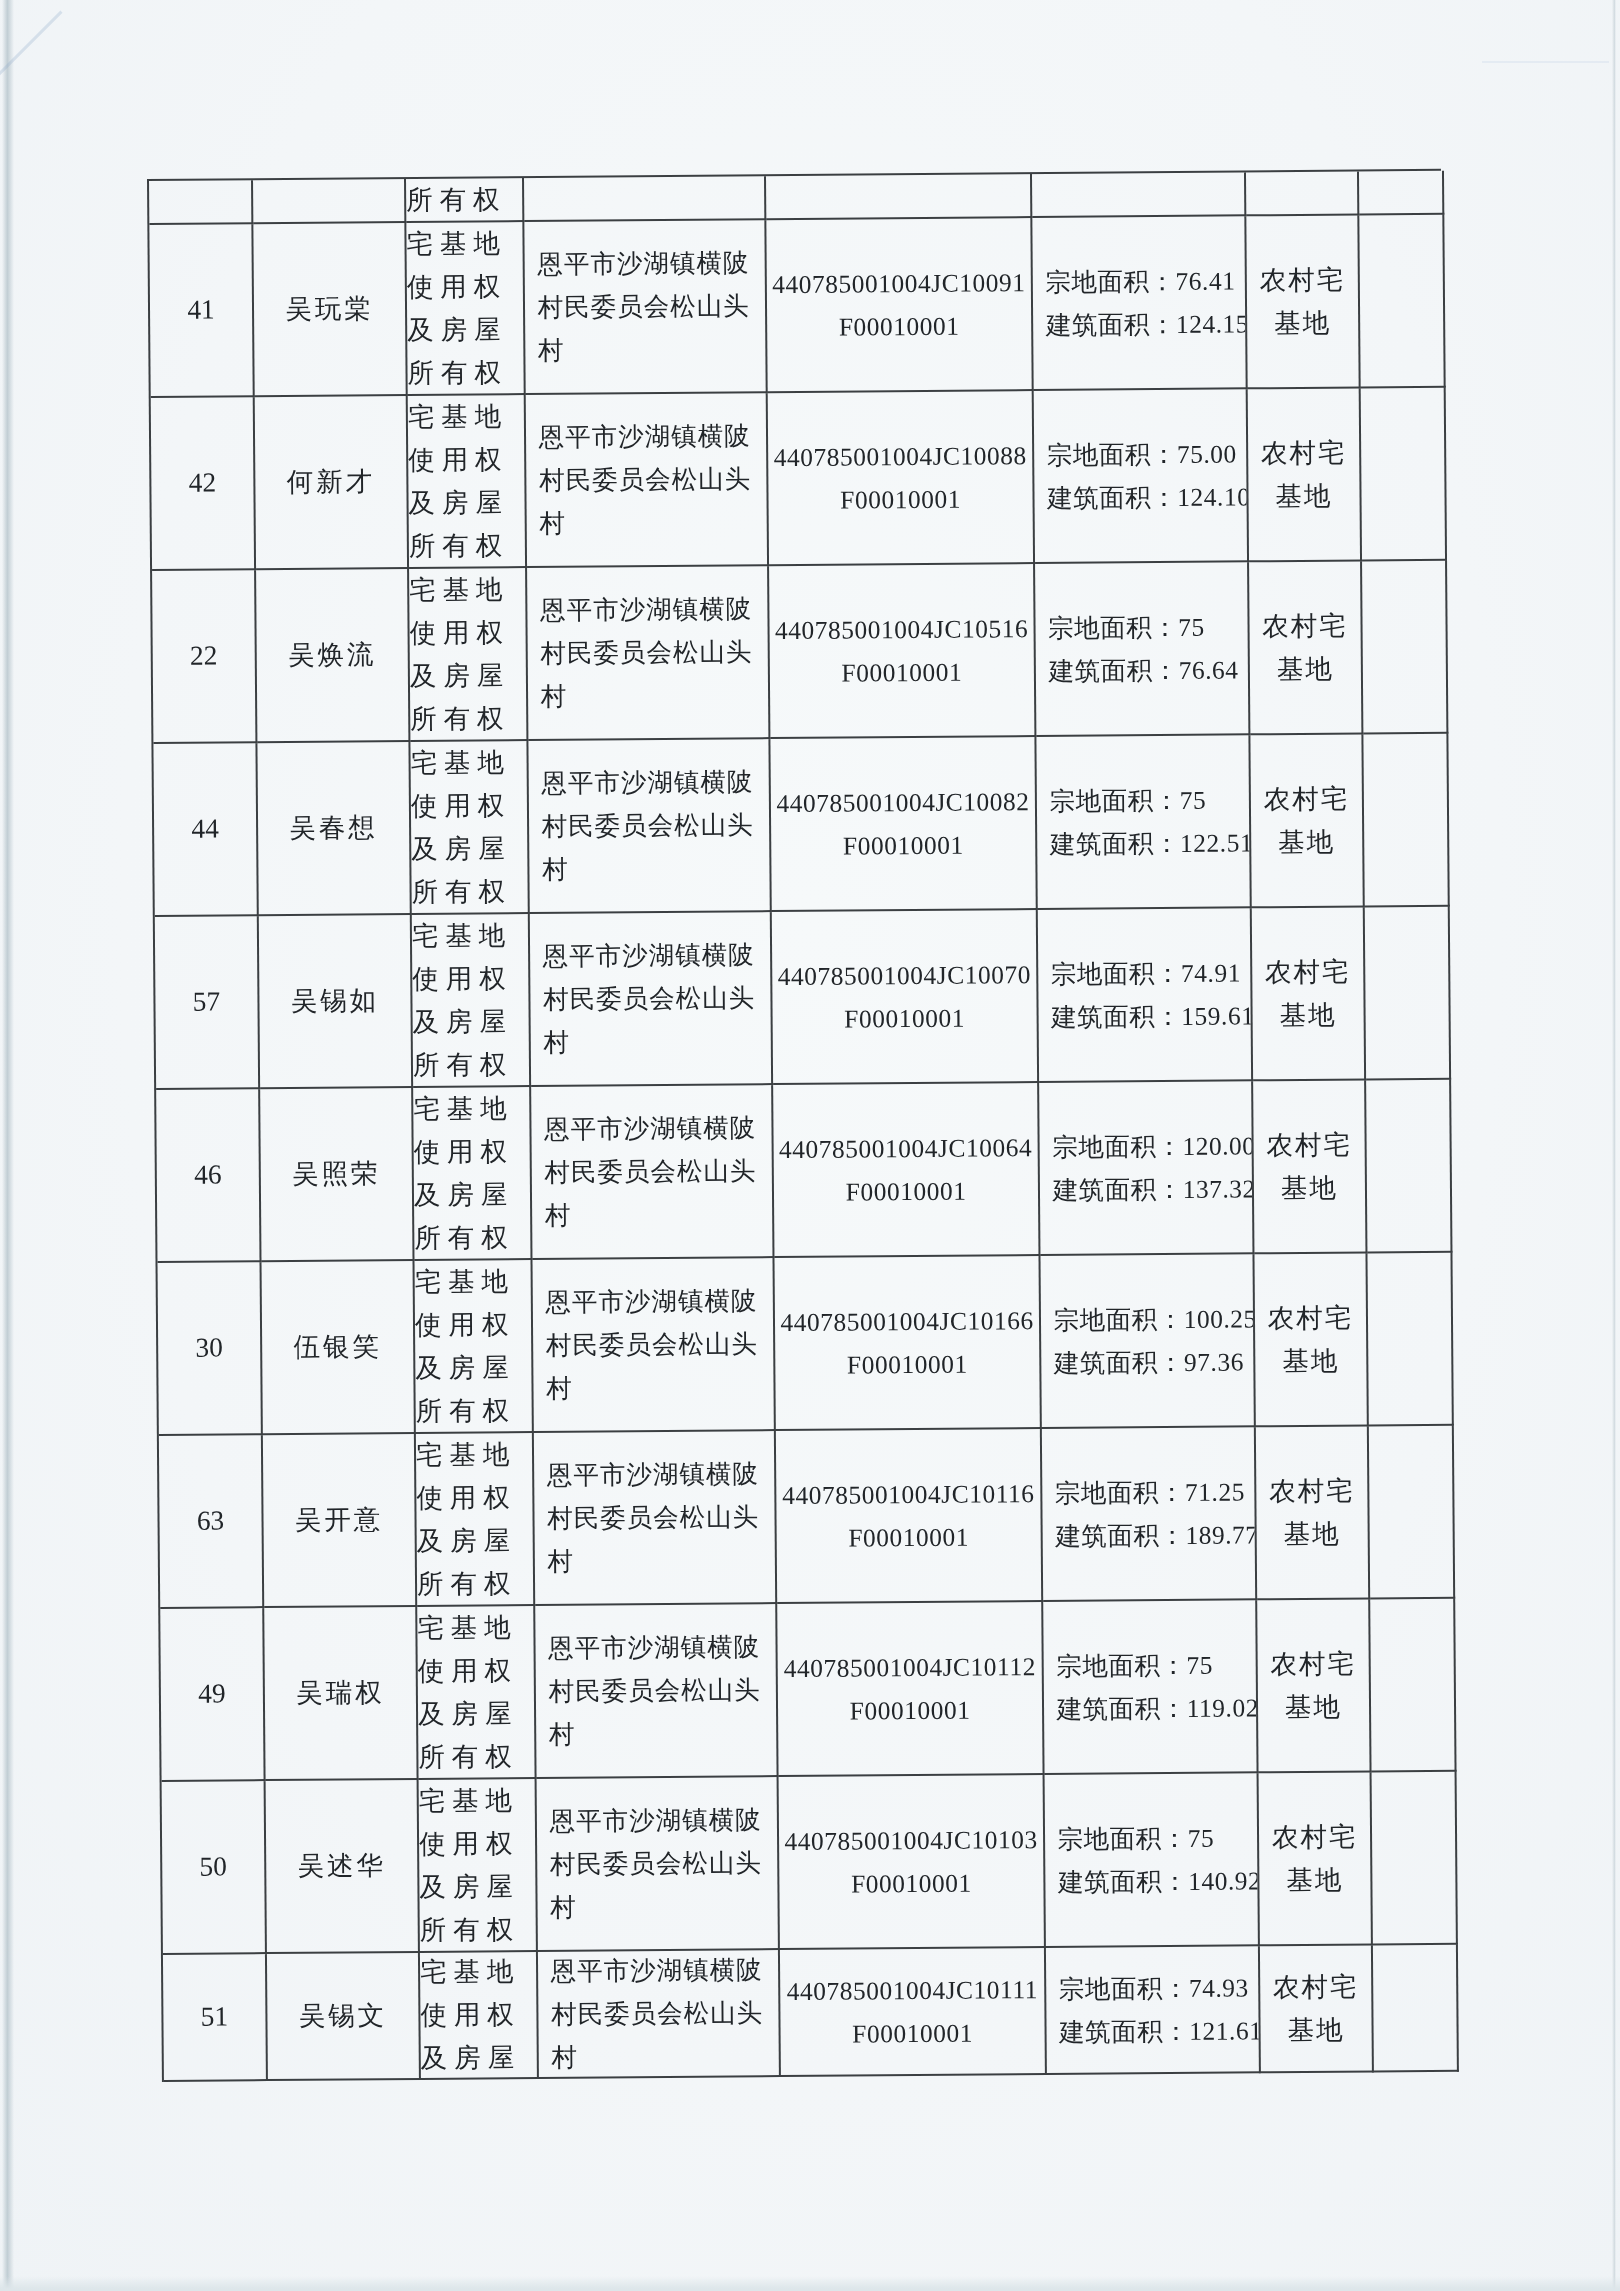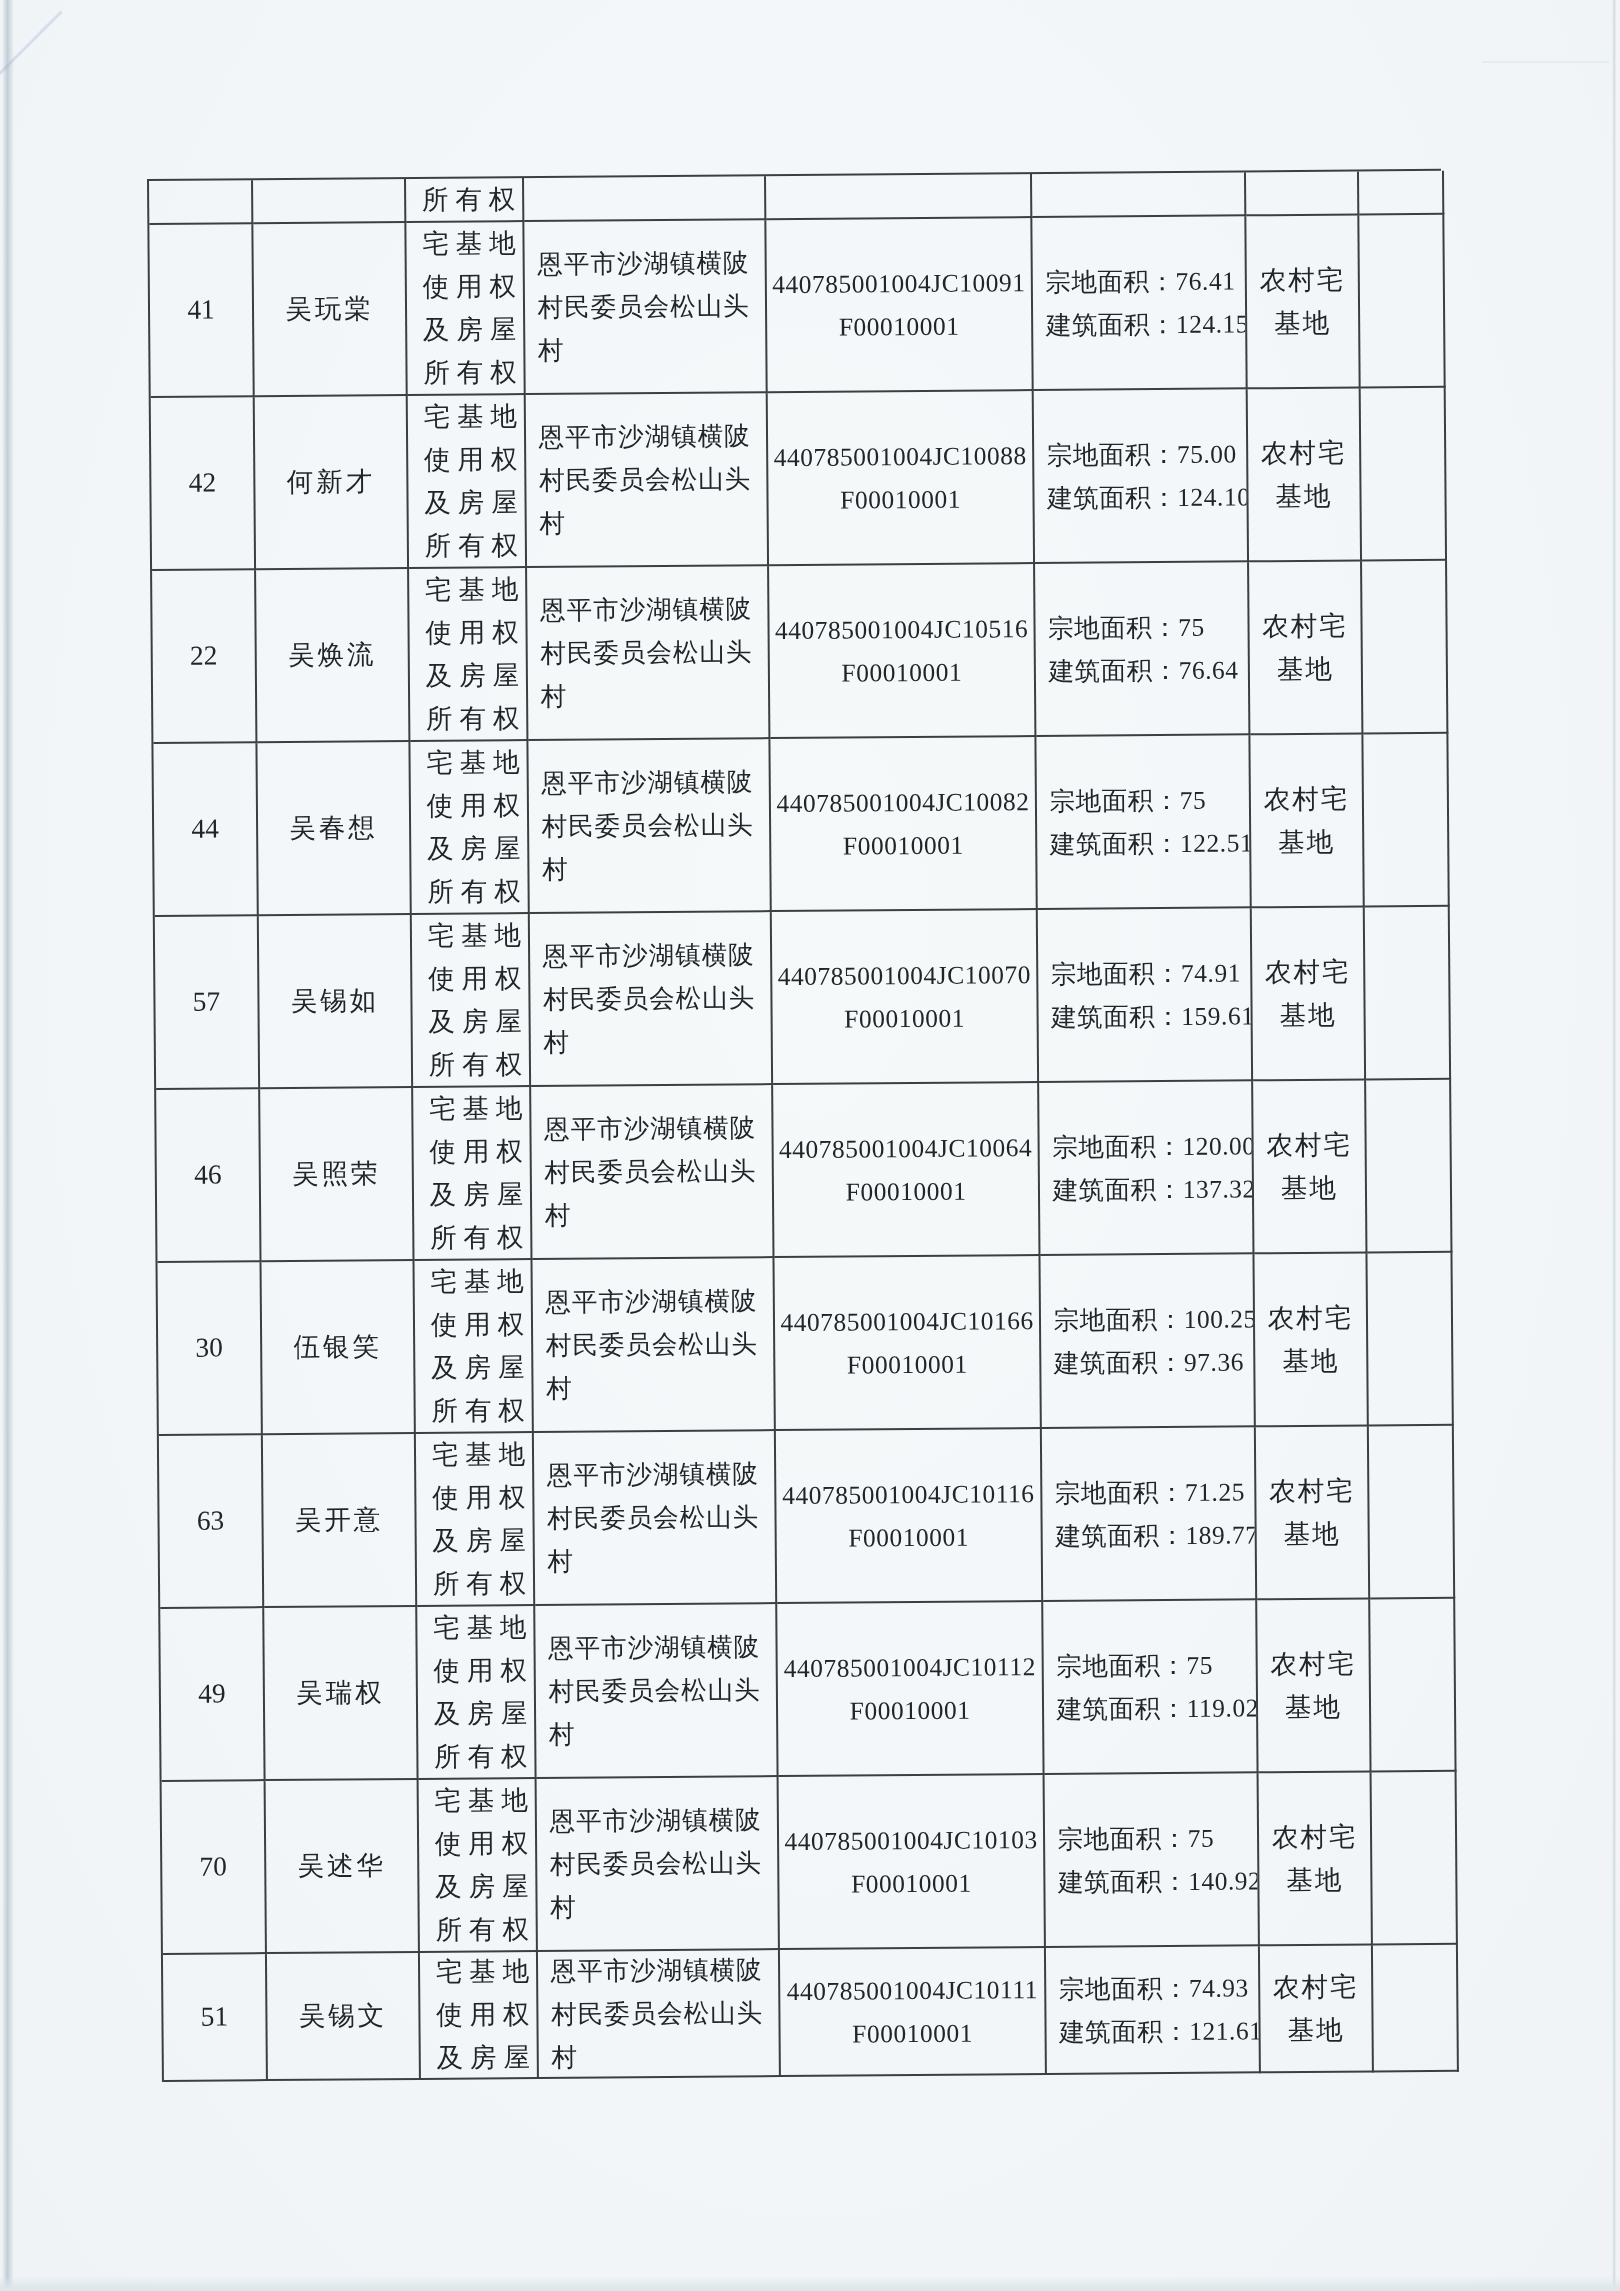--- a/index.html
+++ b/index.html
@@ -56,21 +56,21 @@
     border-right:2px solid #3b3f42;
     border-bottom:2px solid #3b3f42;
     display:flex;flex-direction:column;
     justify-content:center;
     overflow:hidden;
     font-size:26.5px;
   }
   .ln{line-height:43px;height:43px;white-space:nowrap;}
   .c-no{text-align:center;font-size:27.4px;}
   .c-name{text-align:center;letter-spacing:2.9px;}
-  .c-rights .ln{text-align:right;letter-spacing:6.9px;}
+  .c-rights .ln{text-align:left;letter-spacing:6.9px;}
   .c-loc{font-size:25.5px;}
   .c-loc .ln{text-align:left;padding-left:12.7px;letter-spacing:1px;}
   .c-cert{text-align:center;font-size:25.5px;letter-spacing:0.5px;}
   .c-area{font-size:25.5px;}
   .c-area .ln{text-align:left;padding-left:12.7px;letter-spacing:0.5px;}
   .c-type{text-align:center;letter-spacing:2px;}
 </style>
 </head>
 <body>
 
@@ -388,21 +388,21 @@
     </div>
     <div class="cell c-type">
       <div class="ln">农村宅</div>
       <div class="ln">基地</div>
     </div>
     <div class="cell c-rem"></div>
   </div>
 
   <div class="row">
     <div class="cell c-no">
-      <div class="ln">70</div>
+      <div class="ln">50</div>
     </div>
     <div class="cell c-name">
       <div class="ln">吴述华</div>
     </div>
     <div class="cell c-rights">
       <div class="ln">宅基地</div>
       <div class="ln">使用权</div>
       <div class="ln">及房屋</div>
       <div class="ln">所有权</div>
     </div>

